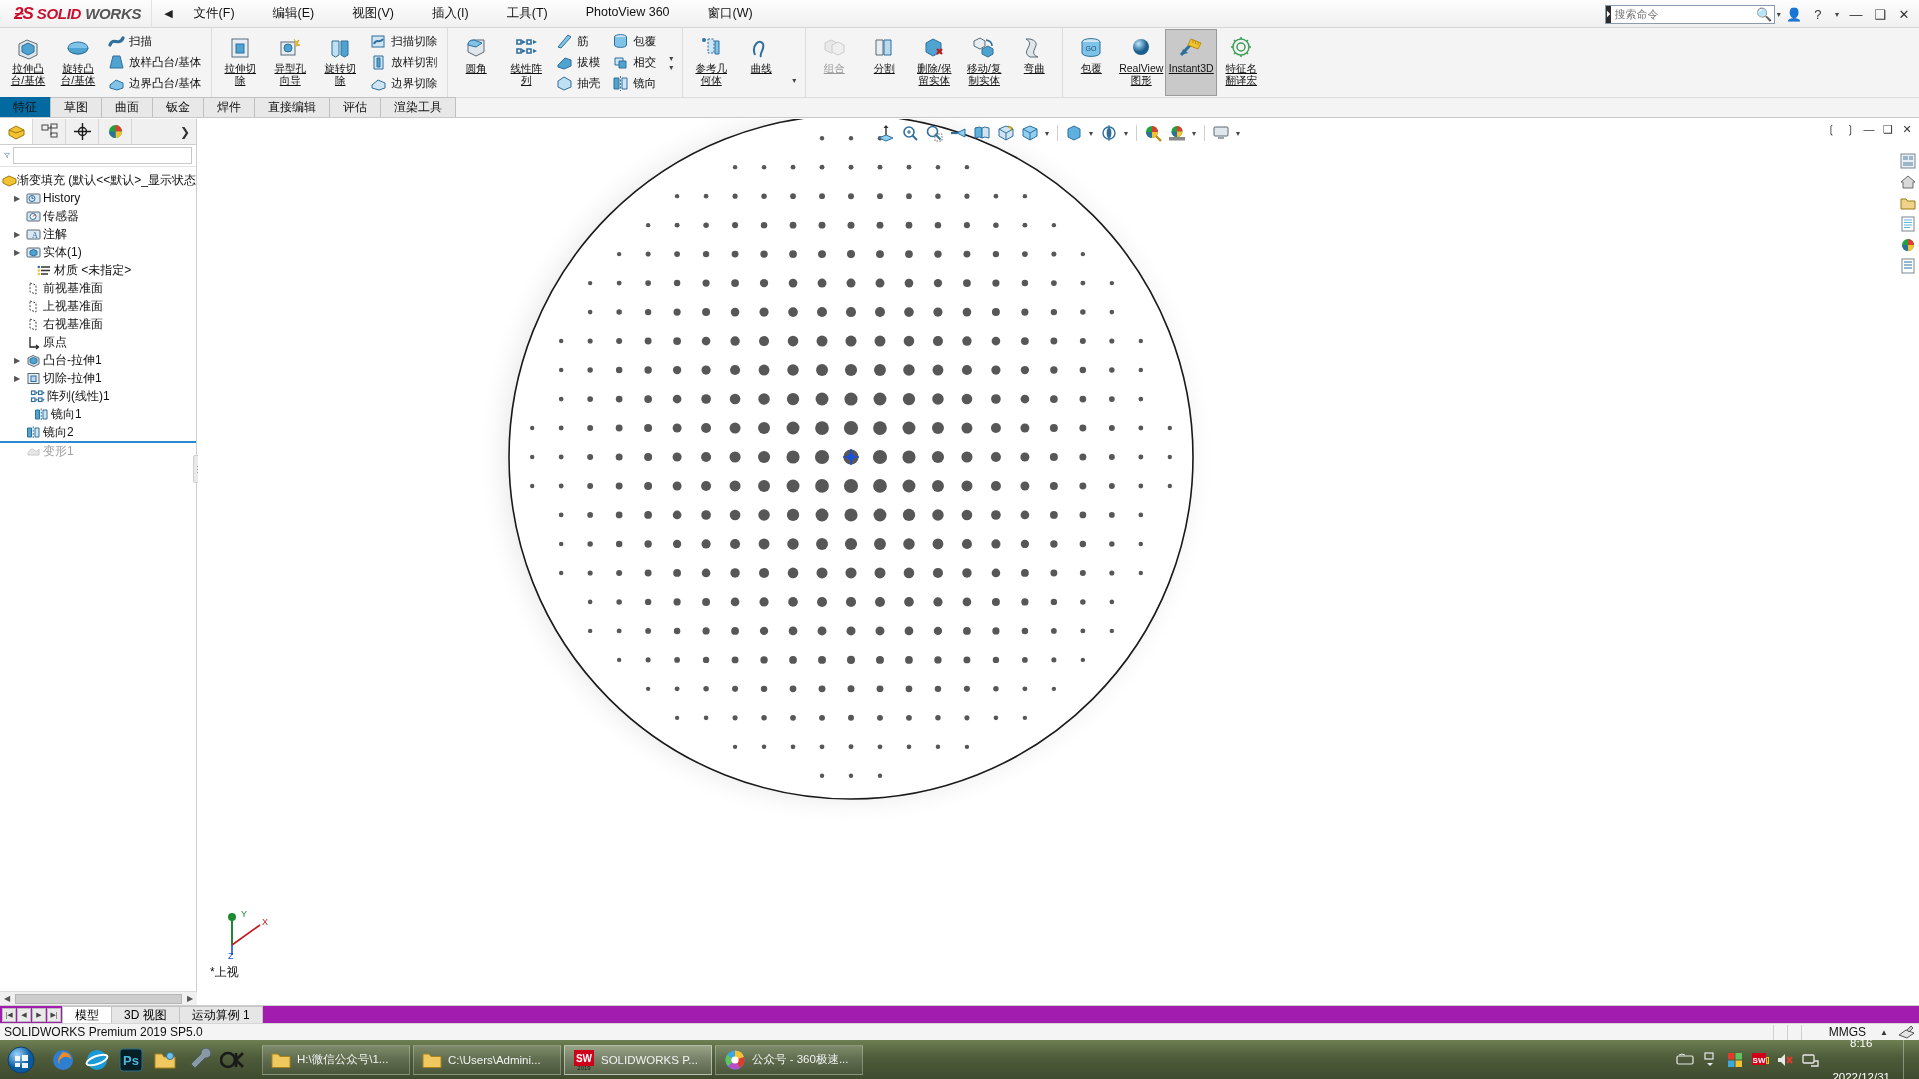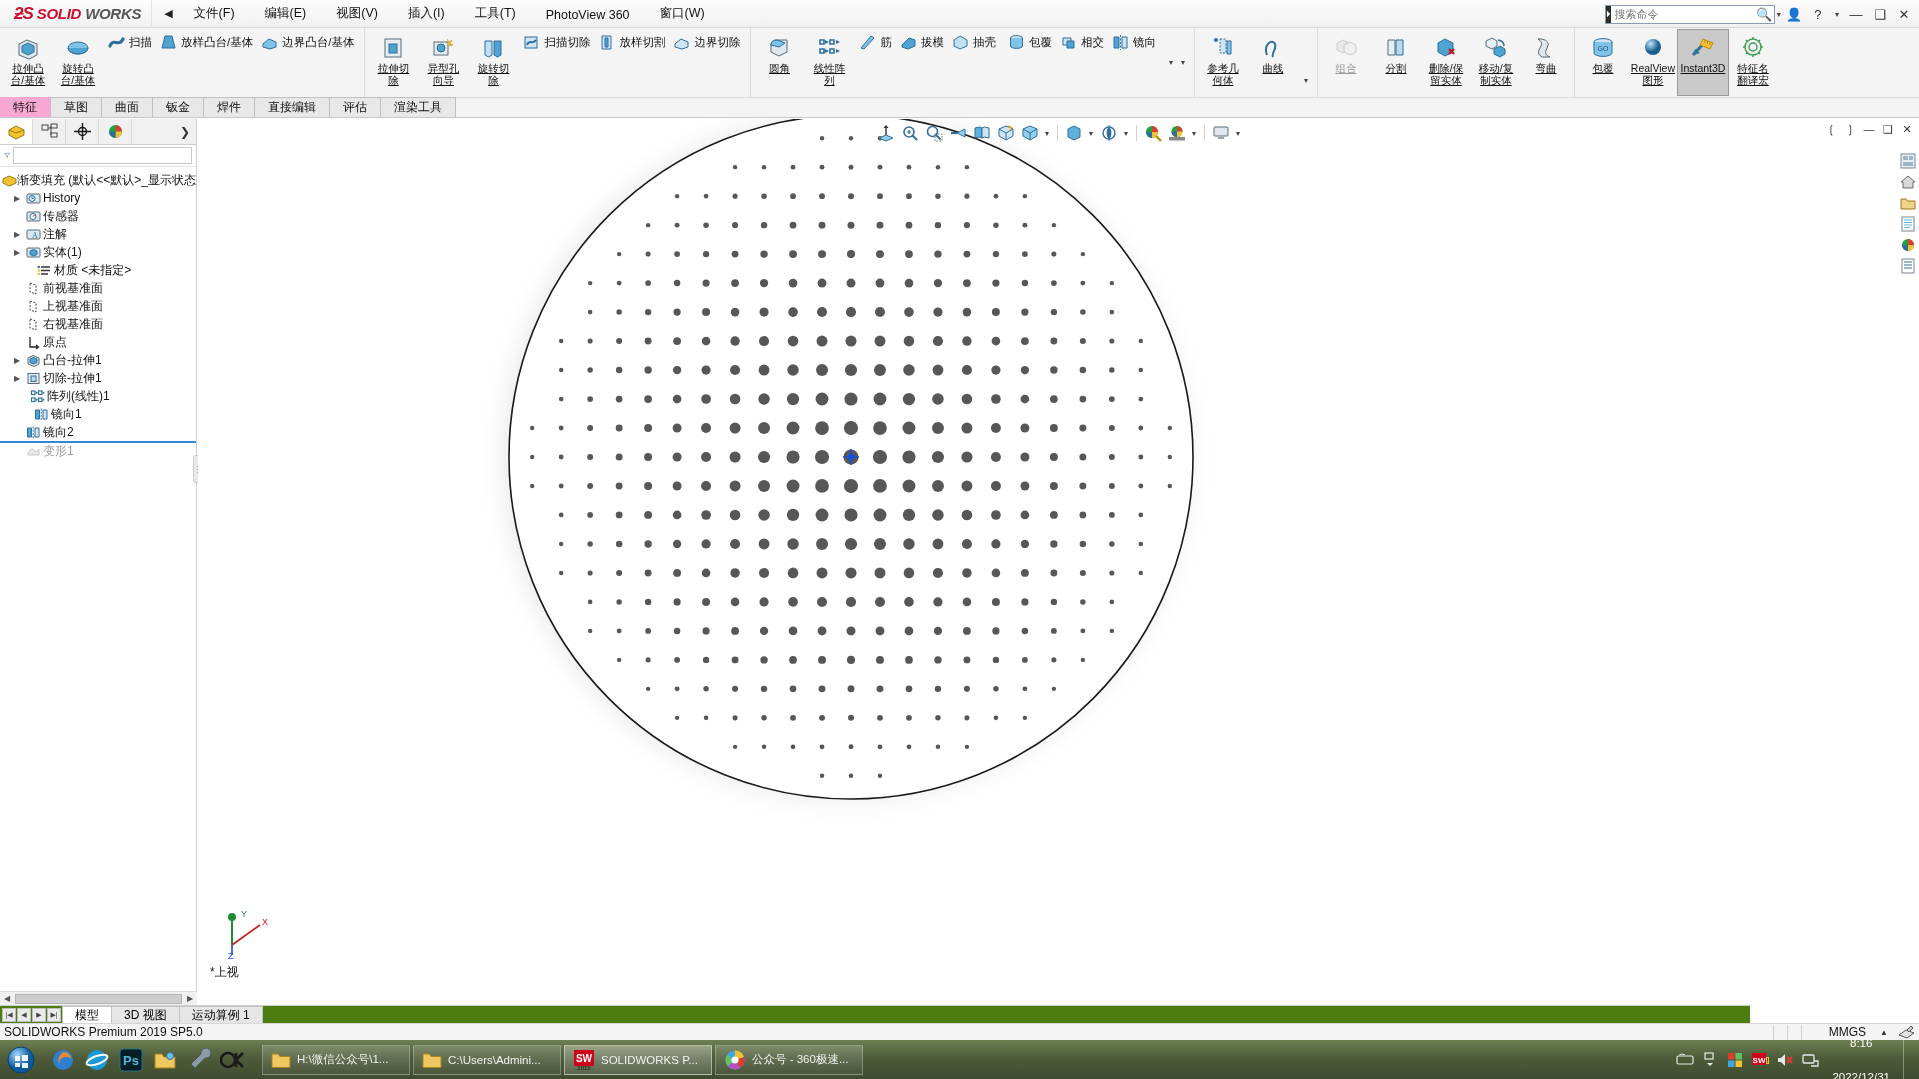--- a/index.html
+++ b/index.html
@@ -21,21 +21,21 @@
   }
   .logo {
     display:flex; align-items:center; gap:4px;
     padding:0 10px 0 14px; height:28px;
     border-right:1px solid #e2e2e2;
   }
   .logo .ds { color:#c8102e; font-weight:bold; font-style:italic; font-size:17px; letter-spacing:-1px;}
   .logo .sw1 { color:#c8102e; font-weight:bold; font-style:italic; font-size:15px; letter-spacing:-0.3px;}
   .logo .sw2 { color:#555; font-weight:bold; font-style:italic; font-size:15px; letter-spacing:-0.3px;}
   .menu-arrow { padding:0 10px 0 12px; font-size:11px; color:#222; }
-  .menubar { display:flex; align-items:flex-end; gap:8px; }
+  .menubar { display:flex; align-items:flex-start; gap:16px; }
   .menubar .mi { padding:4px 11px; color:#111; font-size:12.5px; white-space:nowrap; cursor:default;}
   .doc-title {
     position:absolute; left:0; right:0; text-align:center;
     font-size:12.5px; color:#111; pointer-events:none;
   }
   .tb-right { position:absolute; right:4px; top:0; height:28px; display:flex; align-items:center; gap:2px;}
   .searchbox {
     display:flex; align-items:center; width:170px; height:19px;
     border:1px solid #8a9bb0; background:#fff; margin-right:6px;
   }
@@ -57,21 +57,21 @@
     display:flex; align-items:stretch;
   }
   .rgroup { display:flex; align-items:stretch; padding:2px 3px; border-right:1px solid #dcdcdc;}
   .rgroup:last-child{border-right:none;}
   .bigbtn {
     width:50px; display:flex; flex-direction:column; align-items:center;
     justify-content:flex-start; padding-top:5px; cursor:default; text-align:center;
   }
   .bigbtn.active { background:#c9c9c9; outline:1px solid #9a9a9a;}
   .bigbtn .lbl { font-size:10.5px; line-height:11.5px; color:#111; margin-top:2px;text-decoration:underline;}
-  .colstack { display:flex; flex-direction:row; justify-content:center; padding:2px 2px;}
+  .colstack { display:flex; flex-direction:column; justify-content:center; padding:2px 2px;}
   .smallbtn {
     display:flex; align-items:center; gap:4px; padding:2px 5px 2px 3px;
     cursor:default; height:21px;
   }
   .smallbtn .lbl{font-size:11.5px;color:#111;white-space:nowrap;}
   .dropcaret{ font-size:8px; color:#444; align-self:center; padding:0 4px;}
 
   
   .icon-box{width:26px;height:26px;}
   .icon-sm{width:17px;height:17px;}
@@ -80,21 +80,21 @@
   .tabsrow {
     position:absolute; left:0; top:98px; width:1919px; height:20px;
     background:#f4f4f4; border-bottom:1px solid #c8c8c8; display:flex; align-items:flex-end;
   }
   .tab {
     padding:2px 13px 3px 13px; font-size:12px; color:#111;
     border:1px solid #c0c0c0; border-bottom:none; background:#e8e8e8;
     margin-right:-1px; cursor:default; line-height:14px;
   }
   .tab.sel { background:#ffffff; border-color:#c0c0c0; position:relative; z-index:2;}
-  .tab:first-child{ border-left:none; background:#f9a8d4; border-top-color:transparent; border-right-color:#c0c0c0;}
+  .tab:first-child{ border-left:none; background:#0369a1; border-top-color:transparent; border-right-color:#c0c0c0;}
 
   
   .leftpanel {
     position:absolute; left:0; top:119px; width:197px; bottom:74px;
     background:#fff; border-right:1px solid #cfcfcf;
   }
   .lp-tabs { height:26px; display:flex; align-items:stretch; border-bottom:1px solid #cfcfcf; background:#f0f0f0;}
   .lp-tab { width:33px; display:flex; align-items:center; justify-content:center; border-right:1px solid #d7d7d7; cursor:default;}
   .lp-tab.sel { background:#ffffff;}
   .lp-chev { margin-left:auto; width:22px; display:flex;align-items:center;justify-content:center;font-size:12px;color:#333;cursor:default;}
@@ -139,22 +139,22 @@
     position:absolute; right:0; top:32px; width:22px;
     display:flex; flex-direction:column; gap:1px; z-index:4;
   }
   .rightdock .rd{width:22px;height:20px;display:flex;align-items:center;justify-content:center;cursor:default;}
 
   .triad { position:absolute; left:22px; bottom:46px; width:70px; height:60px; }
   .viewlabel{ position:absolute; left:12px; bottom:24px; font-size:12px; color:#111;}
 
   
   .bottomtabs {
-    position:absolute; left:0; bottom:56px; width:1750px; height:18px;
-    background:#4d7c0f; border-top:1px solid #cfcfcf; display:flex; align-items:center;
+    position:absolute; left:0; bottom:56px; width:1919px; height:18px;
+    background:#a21caf; border-top:1px solid #cfcfcf; display:flex; align-items:center;
   }
   .navbtns{display:flex;align-items:center;padding-left:2px;}
   .navbtns .nb{width:14px;height:14px;border:1px solid #bdbdbd;background:#eaeaea;
      display:flex;align-items:center;justify-content:center;font-size:7px;color:#444;margin-right:1px;cursor:default;}
   .btab{padding:1px 12px;font-size:12px;border:1px solid #c4c4c4;border-bottom:none;background:#e6e6e6;
     margin-right:-1px;cursor:default; line-height:15px;}
   .btab.sel{background:#fff;}
   .bottomtabs .fill{flex:1;border-bottom:1px solid #cfcfcf;height:18px;}
 
   

